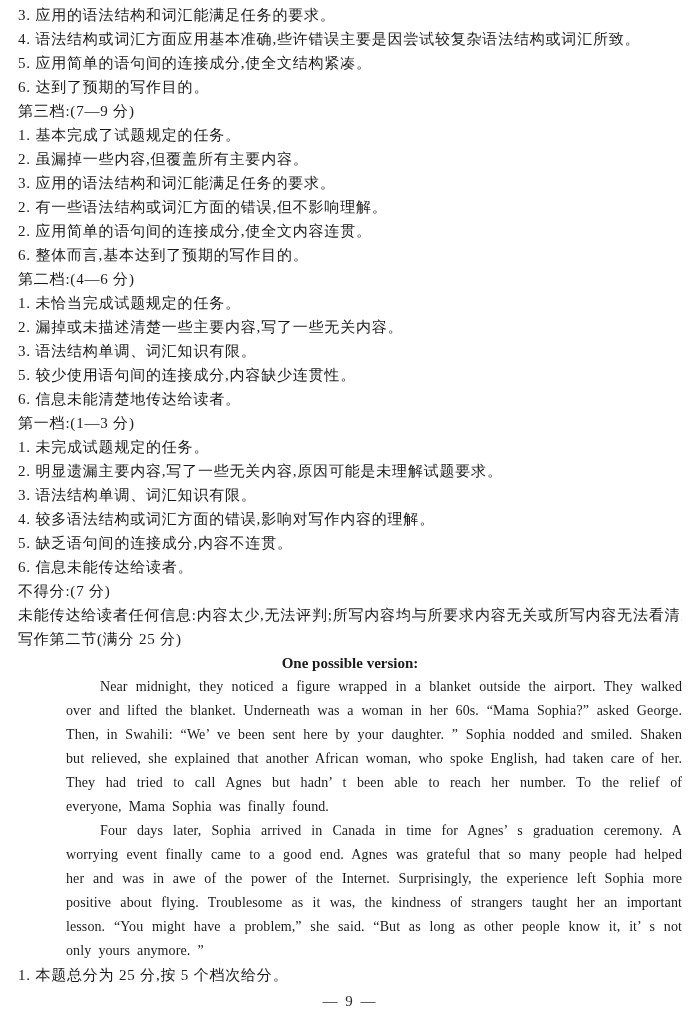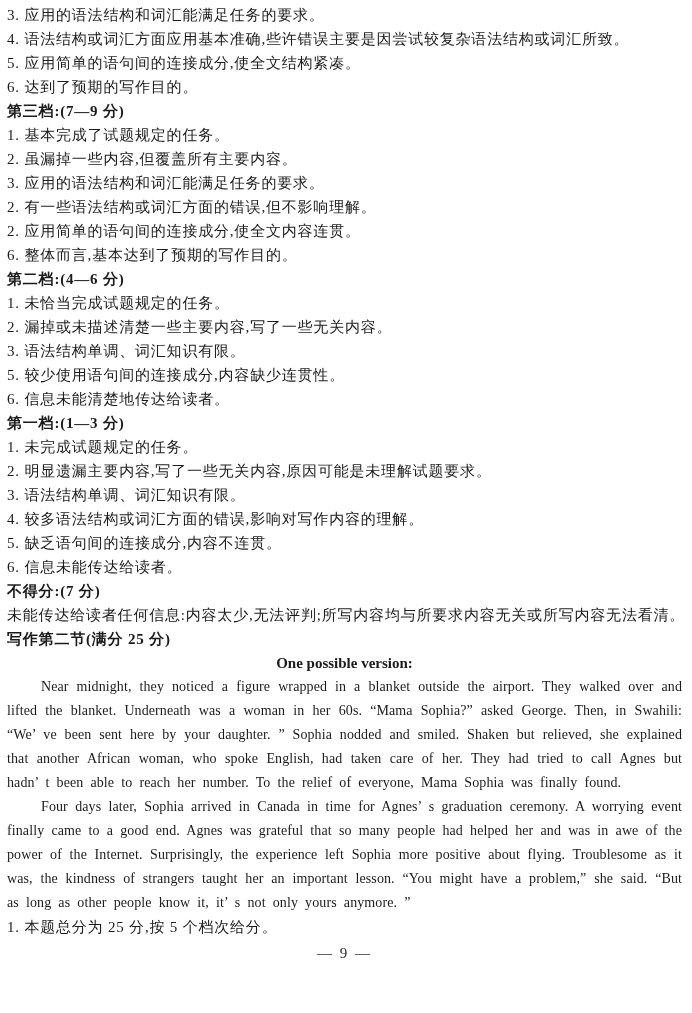--- a/index.html
+++ b/index.html
@@ -7,46 +7,47 @@
     padding: 0;
     background: #ffffff;
     width: 692px;
     height: 1013px;
     overflow: hidden;
   }
   .page {
     box-sizing: border-box;
     width: 692px;
     height: 1013px;
-    padding: 3px 10px 0 7px;
+    padding: 3px 10px 0 18px;
     background: #ffffff;
     color: #1b1b1b;
     font-family: "Liberation Serif", "DejaVu Serif", serif;
   }
   .cn {
     font-size: 15px;
     line-height: 24px;
     letter-spacing: 0.8px;
     white-space: nowrap;
     overflow: hidden;
   }
-  .bold { font-weight: bold; }
+  .bold { font-weight: normal; }
   .en-label {
     font-size: 15px;
     line-height: 24px;
     font-weight: bold;
     text-align: center;
   }
   .para {
     font-size: 14px;
     line-height: 24px;
     text-align: justify;
     text-indent: 34px;
     word-spacing: 3.5px;
     letter-spacing: 0.1px;
+    margin-left: 48px;
   }
   .footer {
     text-align: center;
     font-size: 15px;
     line-height: 24px;
     letter-spacing: 2px;
     margin-top: 2px;
     color: #2a2a2a;
   }
 </style>

